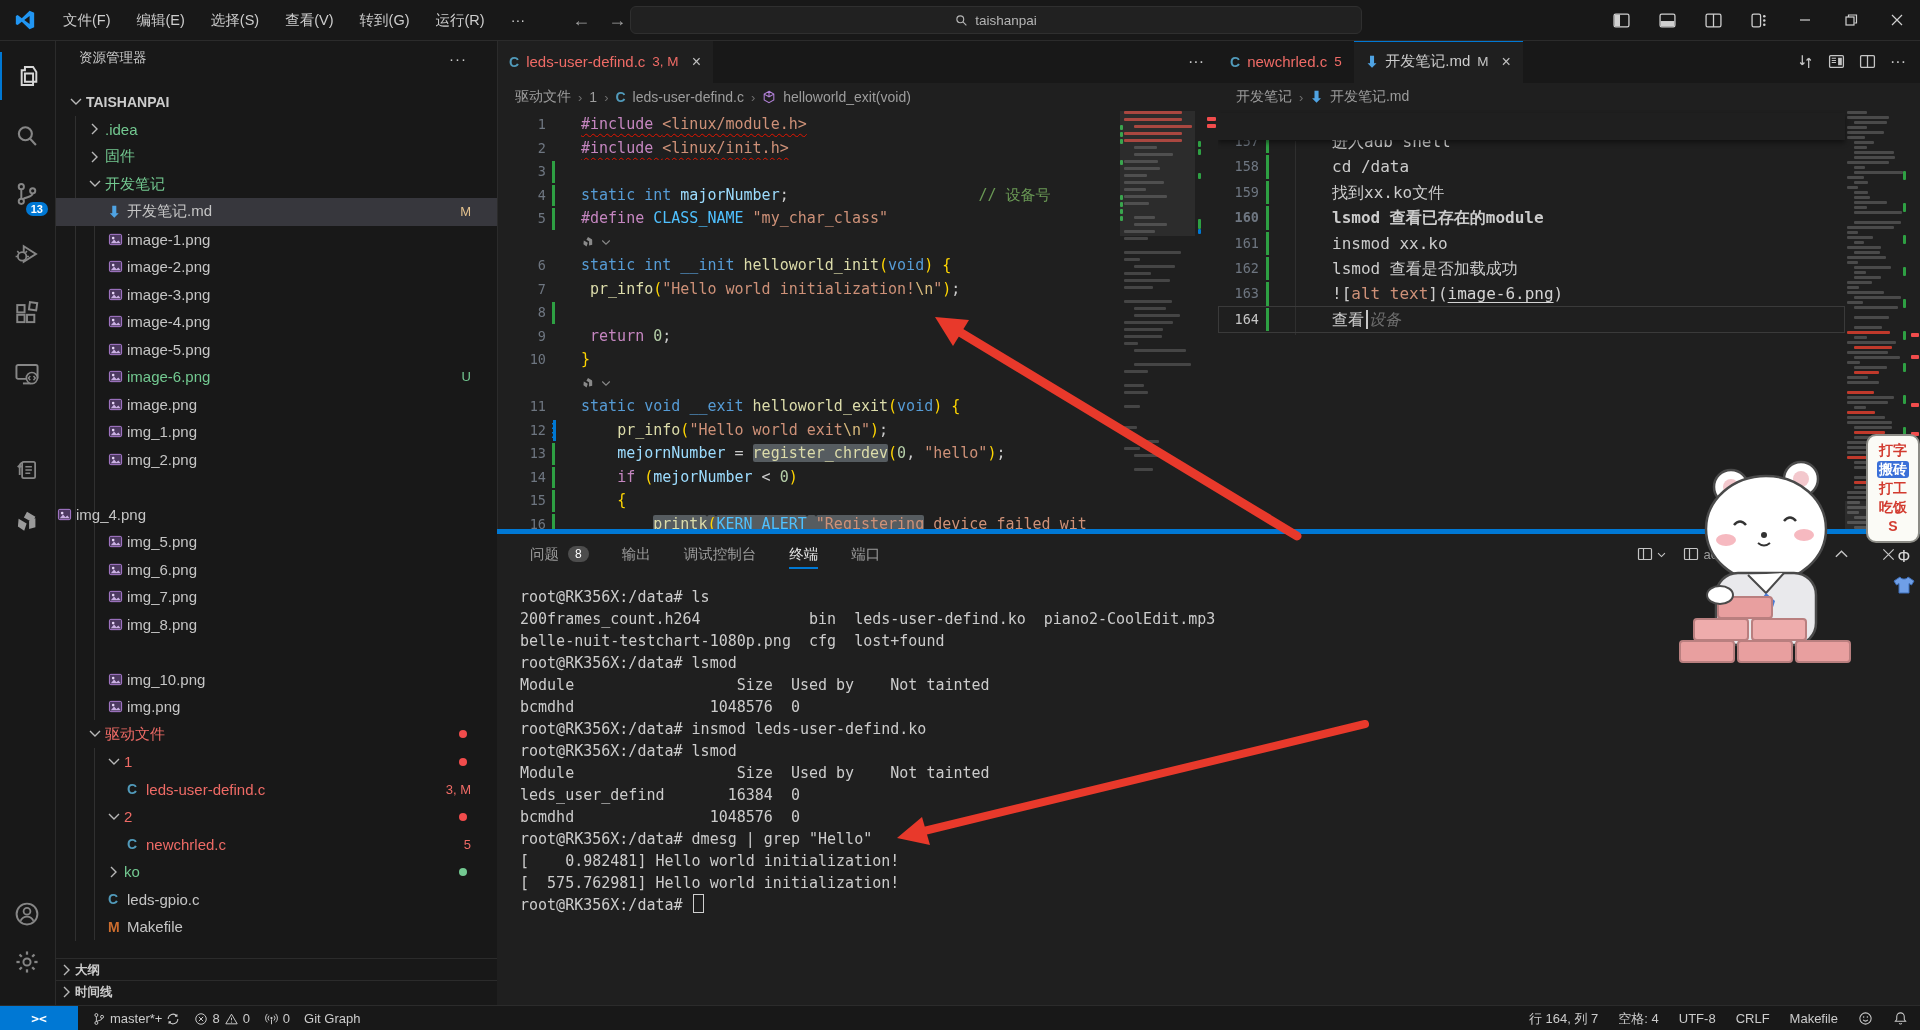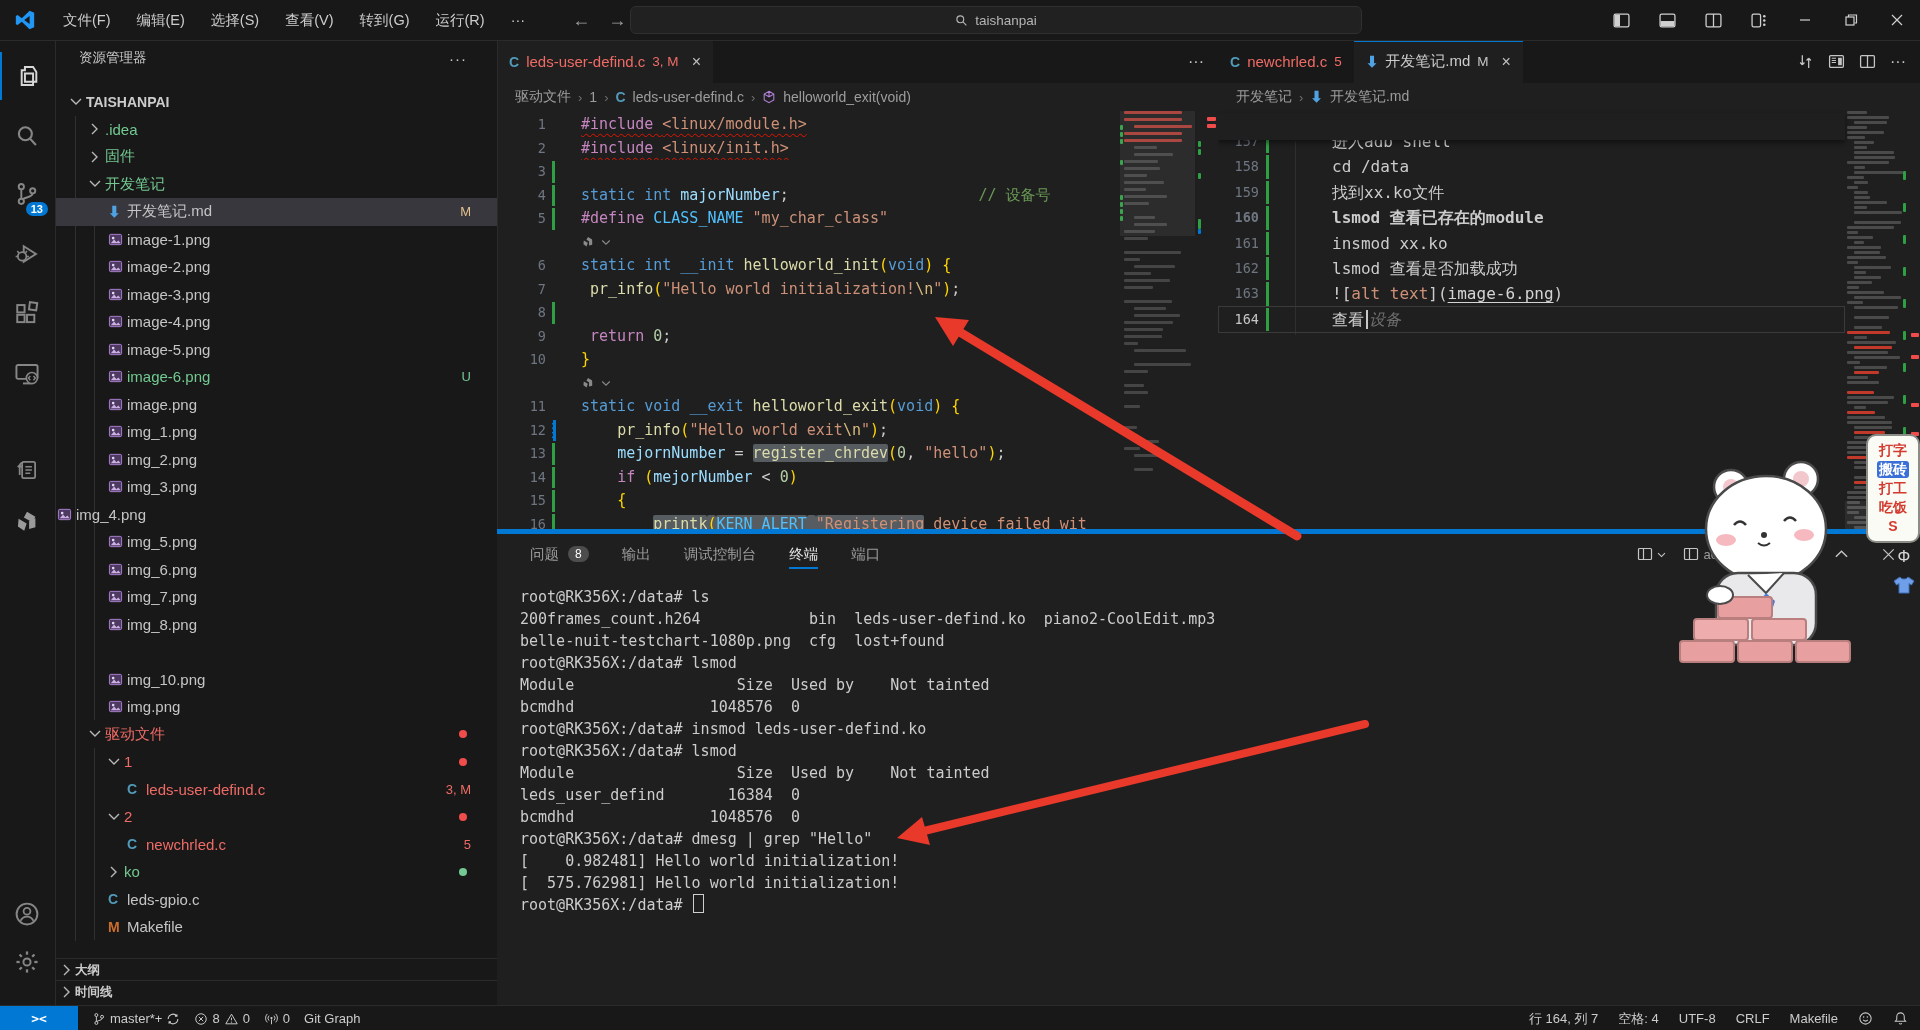--- a/index.html
+++ b/index.html
@@ -430,31 +430,20 @@
           <span class="chev-sp"></span>
           <span class="fico">
             <svg width="15" height="15" viewBox="0 0 16 16">
               <rect x="1.5" y="2.5" width="13" height="11" rx="1.5" fill="#4d3a61" stroke="#b180d7"></rect>
               <circle cx="5.5" cy="6.5" r="1.4" fill="#e8d7f7"></circle>
               <path d="M3 12l3.5-4 2.5 3 2-2 2.5 3z" fill="#cbb1e4"></path>
             </svg>
           </span>
           <span>img_2.png</span>
         </div>
-        <div class="trow" style="top: 385px; padding-left: 51px;">
-          <span class="chev-sp"></span>
-          <span class="fico">
-            <svg width="15" height="15" viewBox="0 0 16 16">
-              <rect x="1.5" y="2.5" width="13" height="11" rx="1.5" fill="#4d3a61" stroke="#b180d7"></rect>
-              <circle cx="5.5" cy="6.5" r="1.4" fill="#e8d7f7"></circle>
-              <path d="M3 12l3.5-4 2.5 3 2-2 2.5 3z" fill="#cbb1e4"></path>
-            </svg>
-          </span>
-          <span>img_3.png</span>
-        </div>
         <div class="trow" style="top: 412.5px; ">
           <span class="chev-sp"></span>
           <span class="fico">
             <svg width="15" height="15" viewBox="0 0 16 16">
               <rect x="1.5" y="2.5" width="13" height="11" rx="1.5" fill="#4d3a61" stroke="#b180d7"></rect>
               <circle cx="5.5" cy="6.5" r="1.4" fill="#e8d7f7"></circle>
               <path d="M3 12l3.5-4 2.5 3 2-2 2.5 3z" fill="#cbb1e4"></path>
             </svg>
           </span>
           <span>img_4.png</span>

